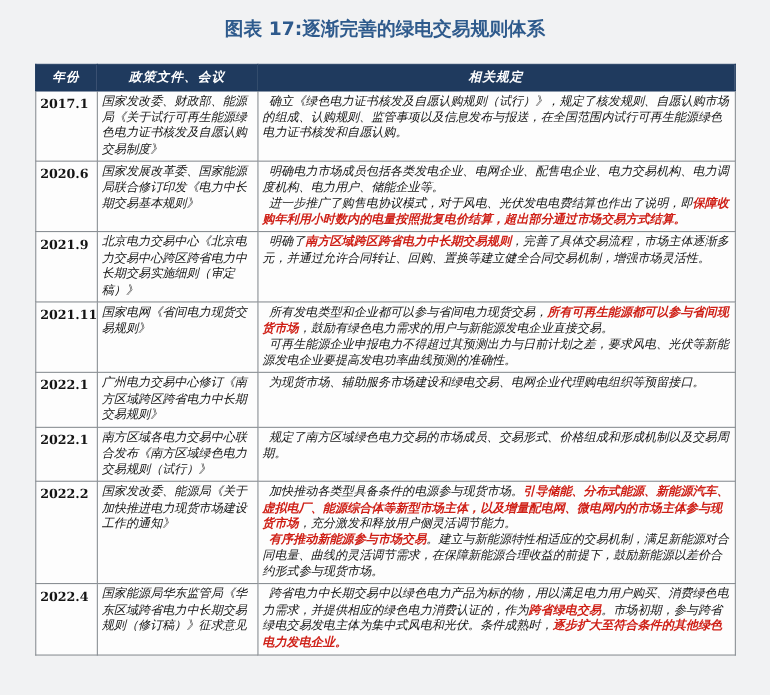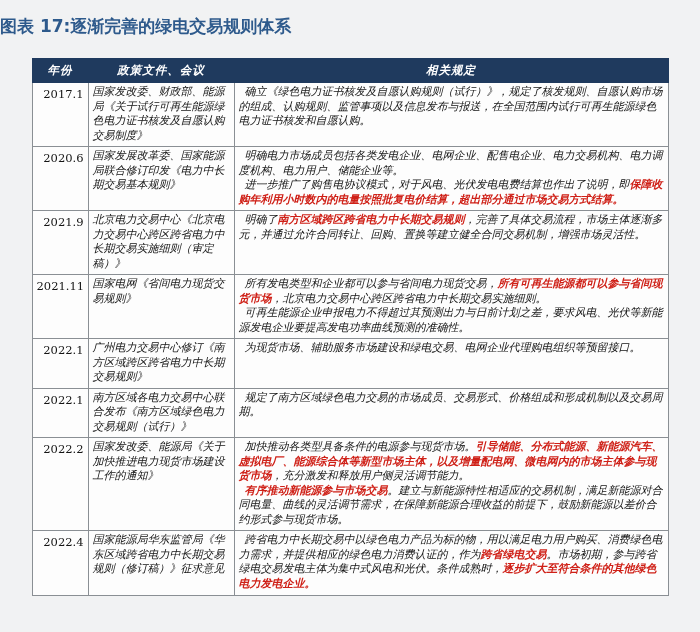--- a/index.html
+++ b/index.html
@@ -5,20 +5,21 @@
   html,body{margin:0;padding:0;}
   body{
     width:700px;height:632px;
     background:#f1f2f3;
     font-family:"DejaVu Serif","Liberation Serif",serif;
     -webkit-font-smoothing:antialiased;
   }
   .page{position:relative;width:700px;height:632px;overflow:hidden;}
   .figure-title{
     padding-top:15px;
+    text-align:center;
     font-family:"DejaVu Sans","Liberation Sans",sans-serif;
     font-weight:bold;
     font-size:17px;
     color:var(--title-color,#2e5a8c);
   }
   table.policy-table{
     border-collapse:collapse;
     table-layout:fixed;
     width:636px;
     margin:20px auto 0 auto;
@@ -39,22 +40,22 @@
   }
   td{
     border:1px solid #8a8f94;
     vertical-align:top;
     font-size:11px;
     line-height:1.32;
     color:#141414;
     padding:2px 4px 3px 4px;
   }
   td.year-cell{
-    text-align:right;
-    font-weight:normal;
+    text-align:left;
+    font-weight:bold;
     font-size:11.5px;
     white-space:nowrap;
     padding-top:4px;
   }
   td.policy-cell{
     padding-left:4px;
     font-style:italic;
   }
   td.reg-cell p{
     margin:0;
@@ -106,21 +107,21 @@
           <td class="year-cell">2021.9</td>
           <td class="policy-cell">北京电力交易中心《北京电力交易中心跨区跨省电力中长期交易实施细则（审定稿）》</td>
           <td class="reg-cell">
             <p><span class="seg-plain">明确了</span><span class="seg-red">南方区域跨区跨省电力中长期交易规则</span><span class="seg-plain">，完善了具体交易流程，市场主体逐渐多元，并通过允许合同转让、回购、置换等建立健全合同交易机制，增强市场灵活性。</span></p>
           </td>
         </tr>
         <tr>
           <td class="year-cell">2021.11</td>
           <td class="policy-cell">国家电网《省间电力现货交易规则》</td>
           <td class="reg-cell">
-            <p><span class="seg-plain">所有发电类型和企业都可以参与省间电力现货交易，</span><span class="seg-red">所有可再生能源都可以参与省间现货市场</span><span class="seg-plain">，北京电力交易中心跨区跨省电力中长期交易实施细则。</span></p>
+            <p><span class="seg-plain">所有发电类型和企业都可以参与省间电力现货交易，</span><span class="seg-red">所有可再生能源都可以参与省间现货市场</span><span class="seg-plain">，鼓励有绿色电力需求的用户与新能源发电企业直接交易。</span></p>
             <p><span class="seg-plain">可再生能源企业申报电力不得超过其预测出力与日前计划之差，要求风电、光伏等新能源发电企业要提高发电功率曲线预测的准确性。</span></p>
           </td>
         </tr>
         <tr>
           <td class="year-cell">2022.1</td>
           <td class="policy-cell">广州电力交易中心修订《南方区域跨区跨省电力中长期交易规则》</td>
           <td class="reg-cell">
             <p><span class="seg-plain">为现货市场、辅助服务市场建设和绿电交易、电网企业代理购电组织等预留接口。</span></p>
           </td>
         </tr>

